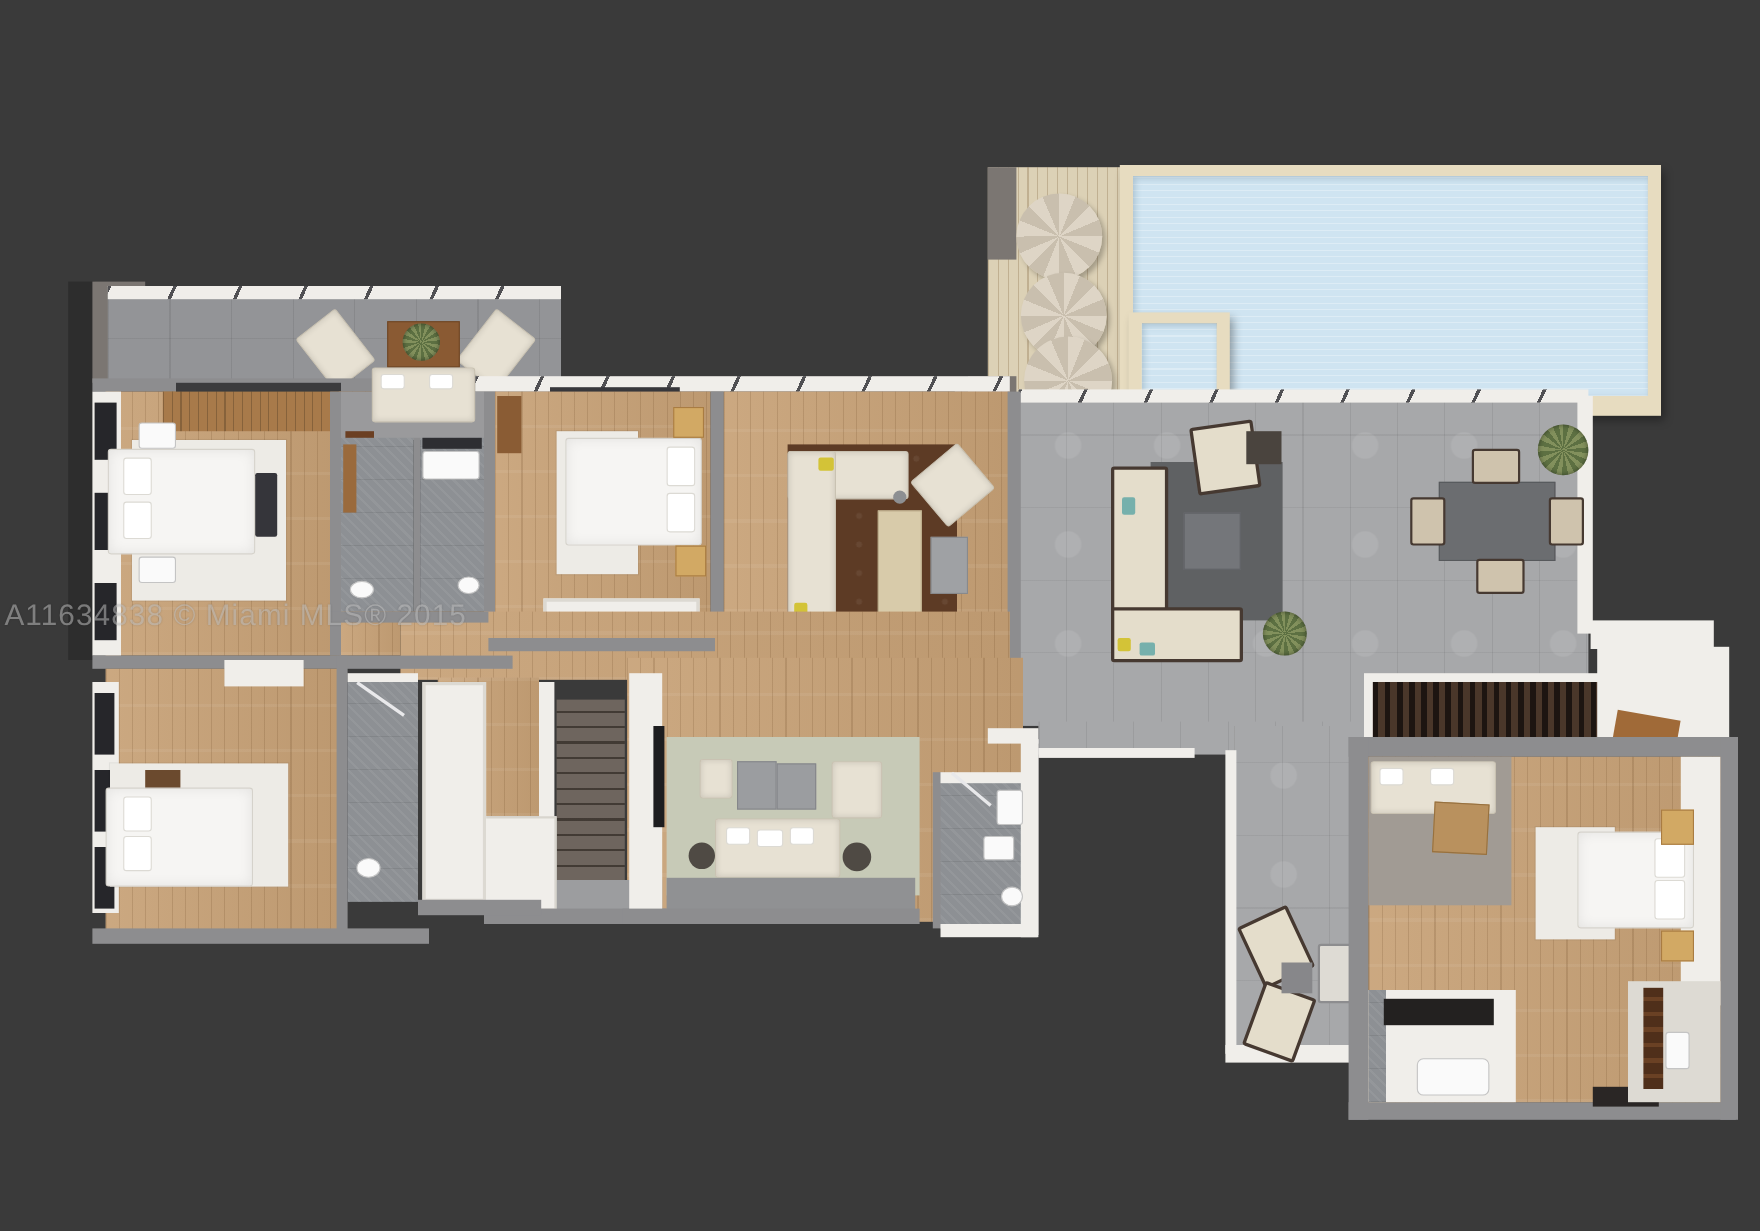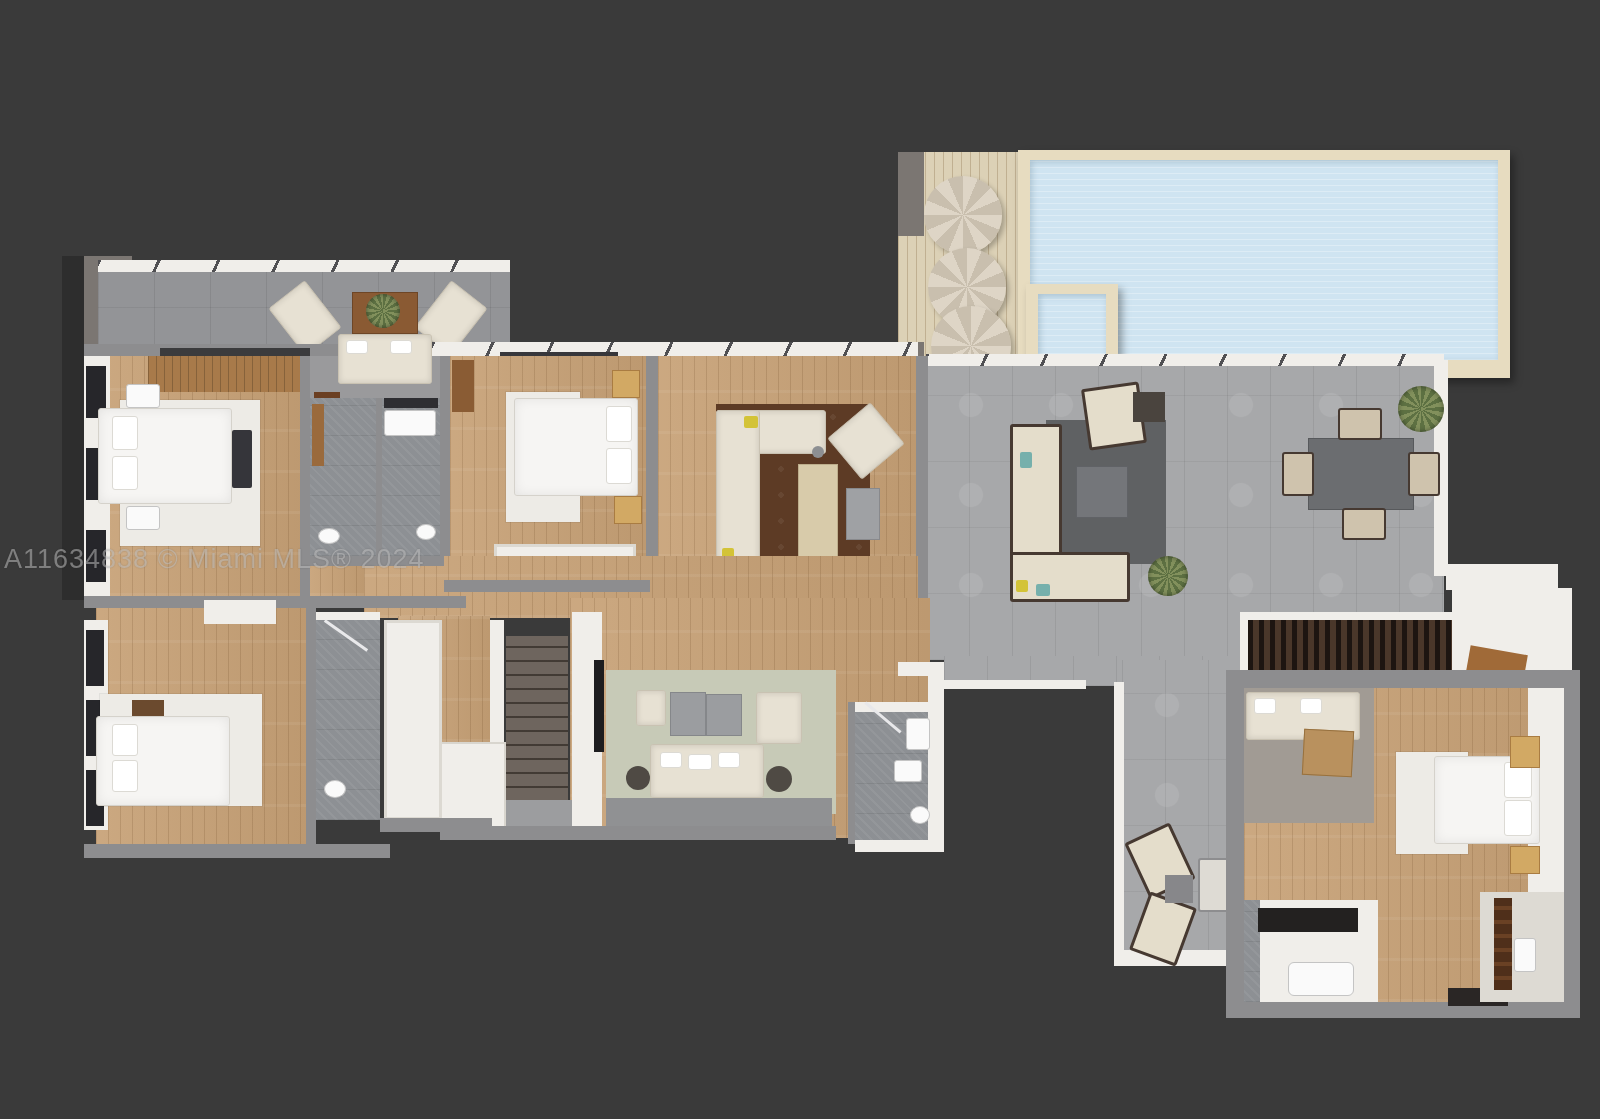--- a/index.html
+++ b/index.html
@@ -278,14 +278,14 @@
   <div class="abs btile" style="left:316px;top:620px;width:64px;height:200px"></div>
   <div class="abs white" style="left:316px;top:612px;width:64px;height:8px"></div>
   <div class="abs" style="left:320px;top:634px;width:52px;height:3px;background:#e9e9eb;transform:rotate(35deg)"></div>
   <div class="abs fixture round" style="left:324px;top:780px;width:20px;height:16px"></div>
   <div class="abs white" style="left:384px;top:620px;width:58px;height:200px;box-shadow:inset 0 0 0 3px #dcd9d2"></div>
   <div class="abs wall" style="left:84px;top:844px;width:306px;height:14px"></div>
   <div class="abs wall" style="left:380px;top:818px;width:112px;height:14px"></div>
   <div class="abs wall" style="left:300px;top:556px;width:144px;height:10px"></div>
   <div class="abs wall" style="left:444px;top:580px;width:206px;height:12px"></div>
 
-  <div class="abs watermark" style="left:4px;top:544px;">A11634838 © Miami MLS® 2024</div>
+  <div class="abs watermark" style="left:4px;top:544px;">A11634838 © Miami MLS® 2015</div>
 </div>
 
 </body></html>

